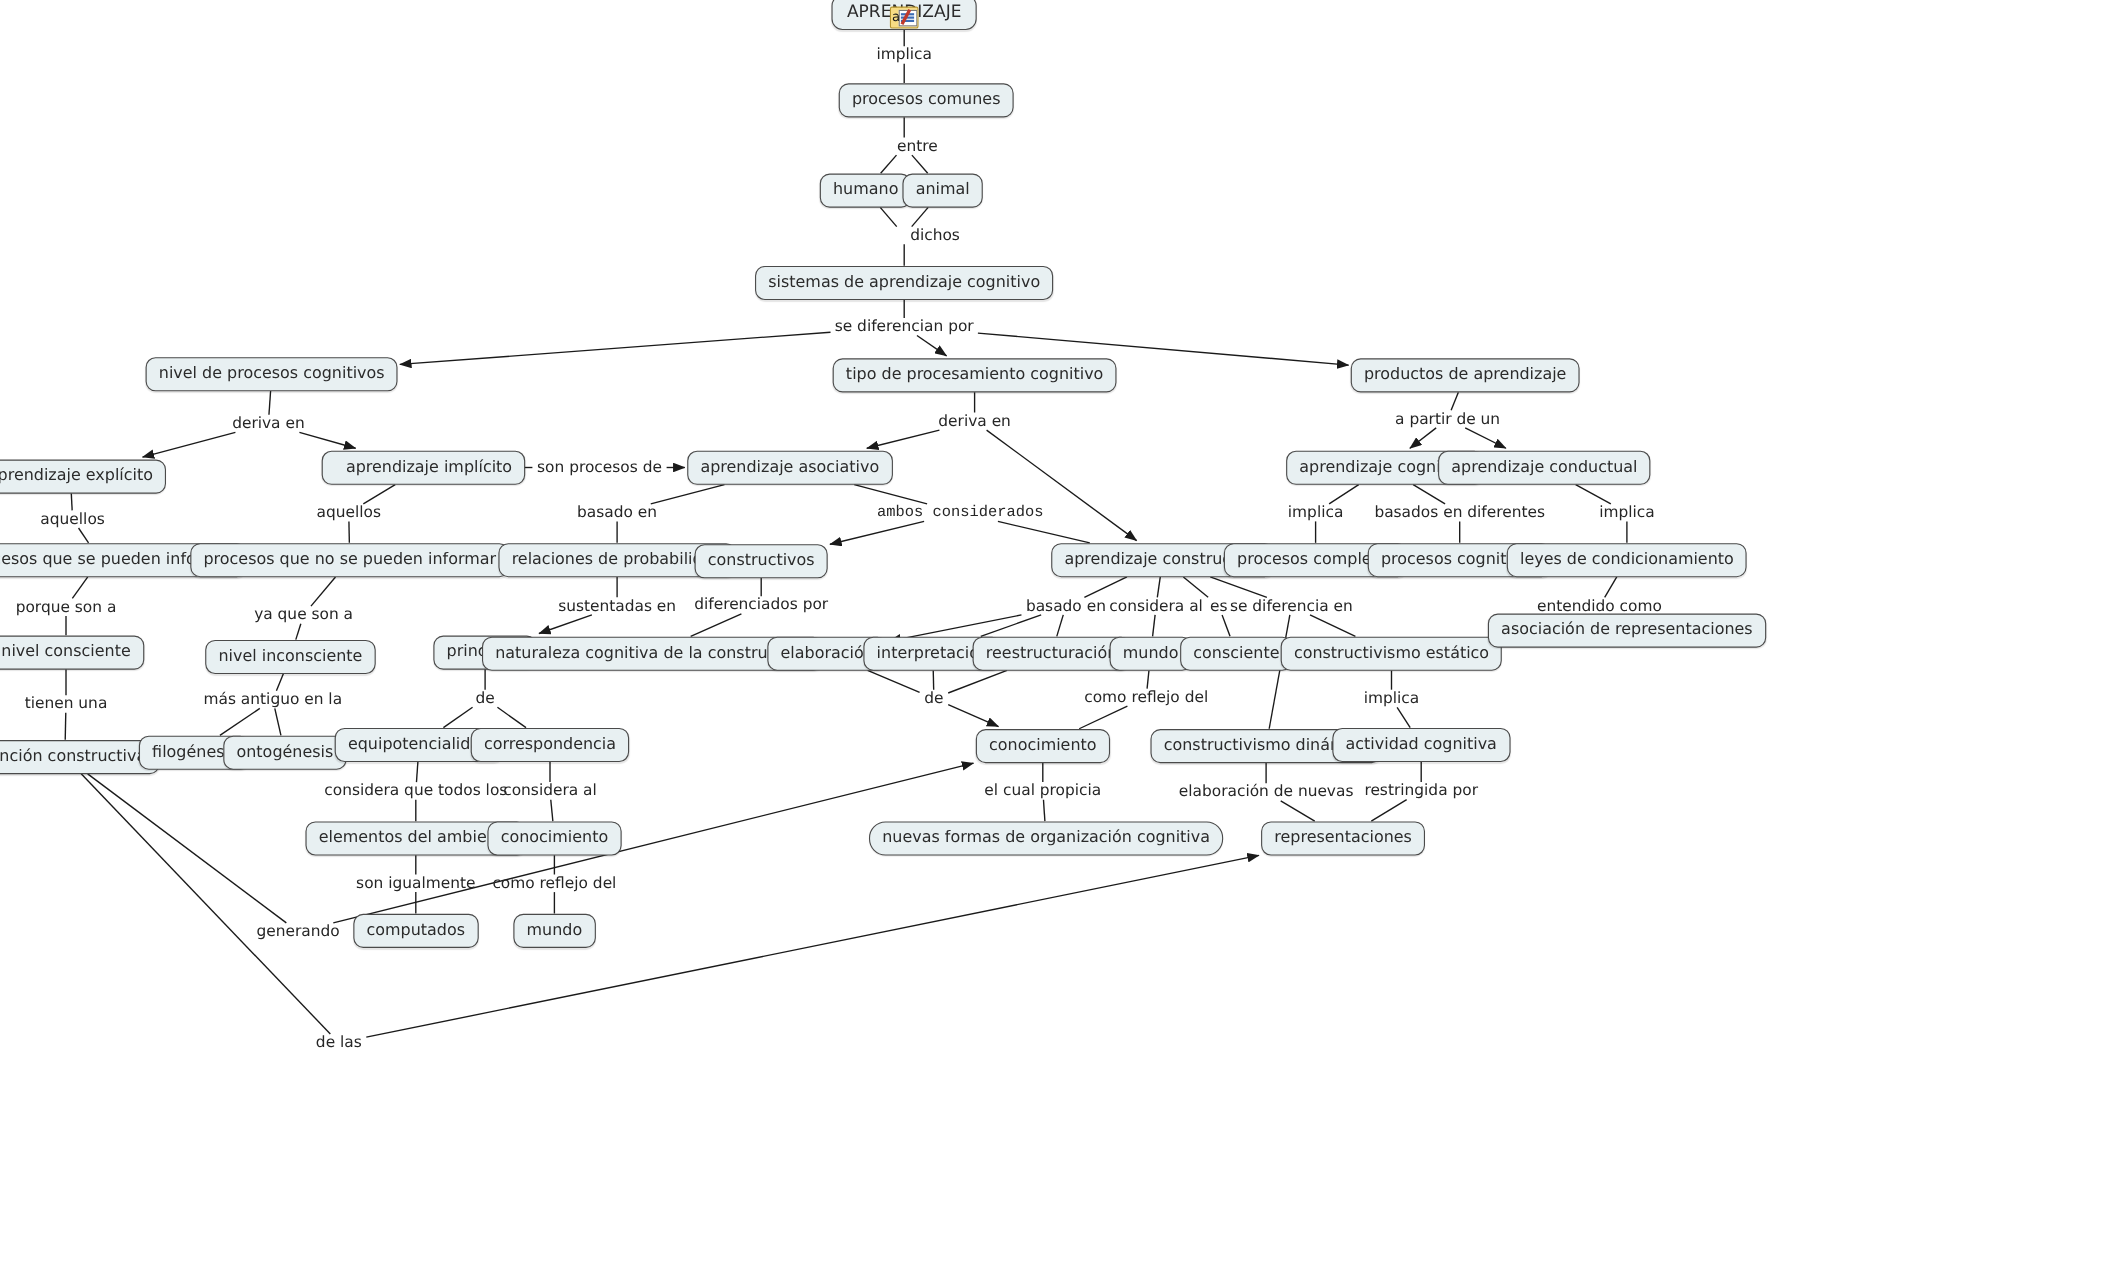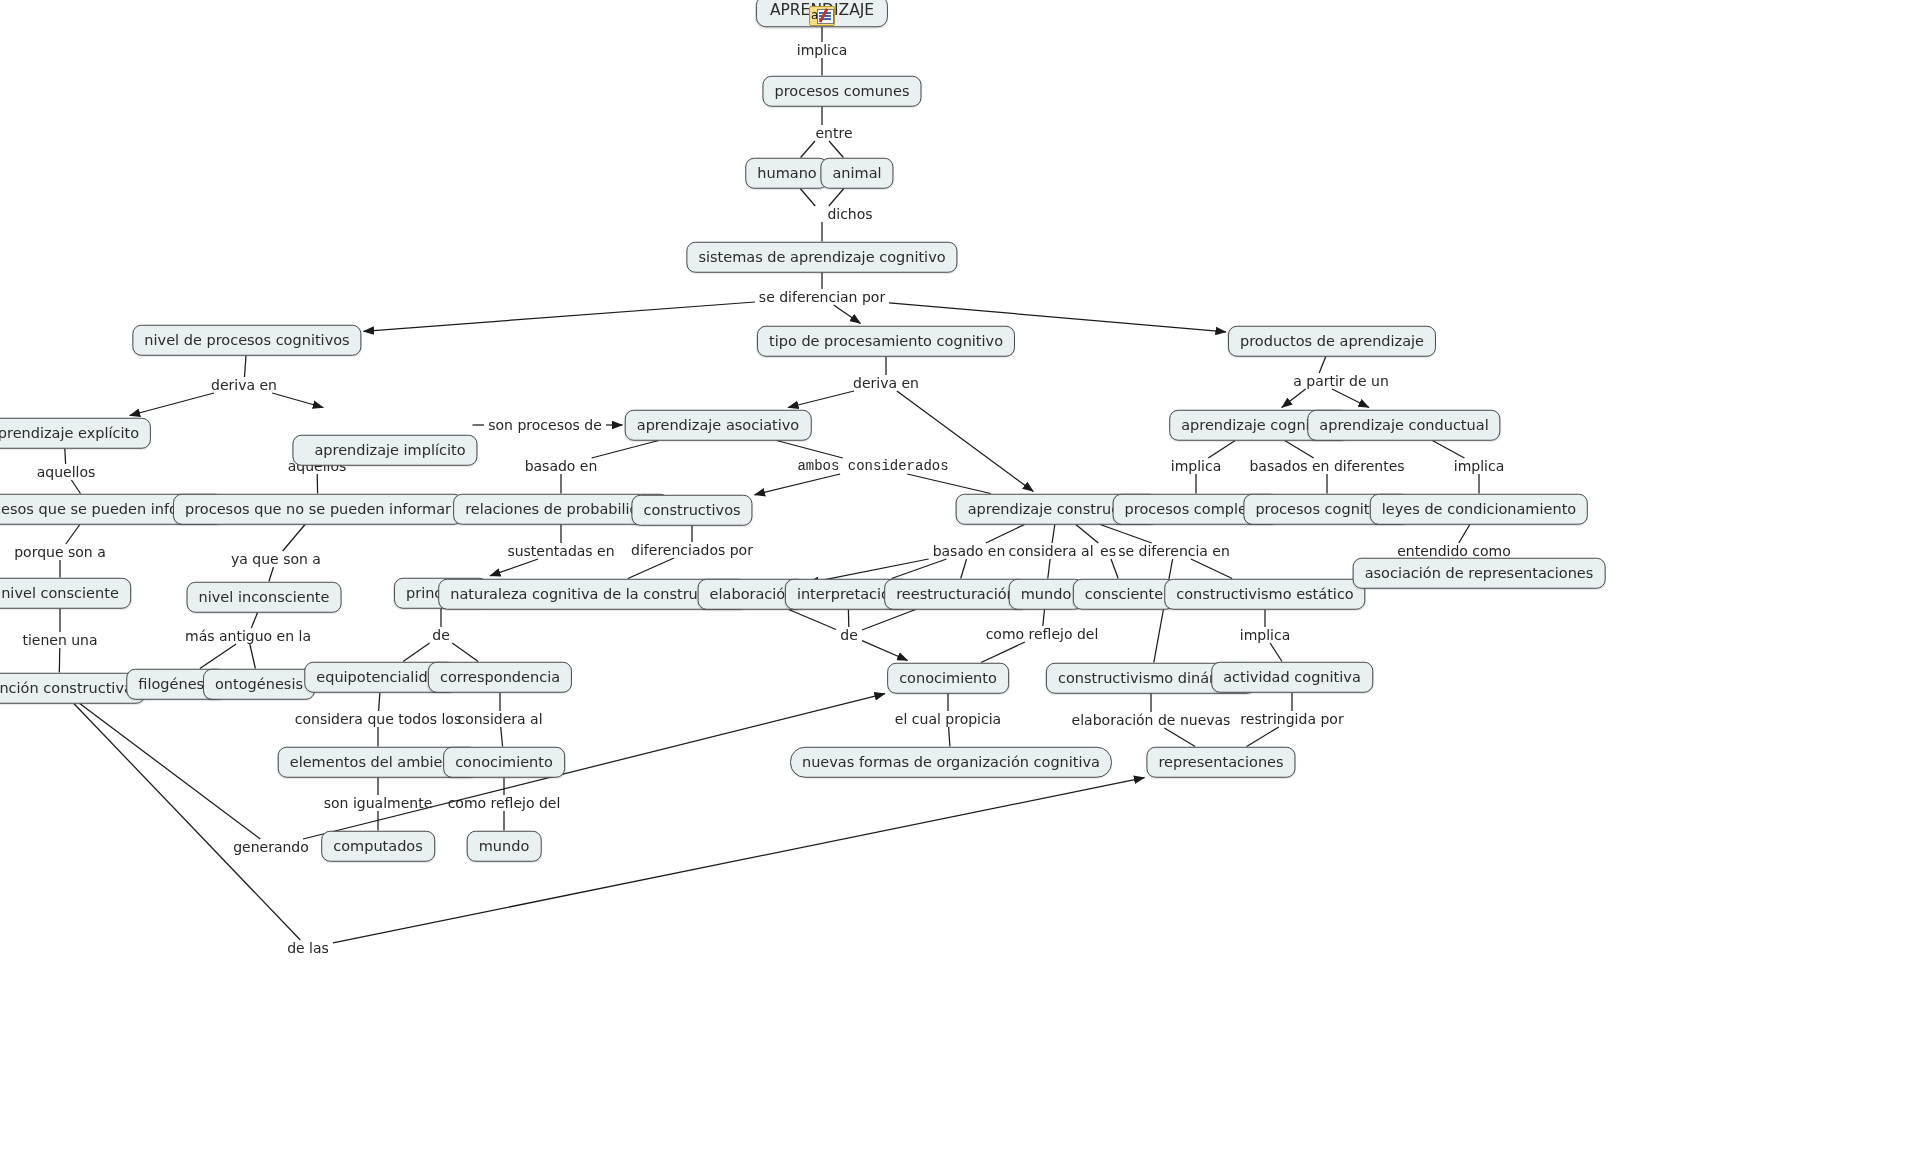--- a/index.html
+++ b/index.html
@@ -208,21 +208,21 @@
         <line x1="333.0" y1="942.9" x2="1144.5" y2="777.6" marker-end="url(#arrowhead)"></line>
       </g>
   </svg>
   <div id="labels-layer">
       <div class="linklabel" style="left: 822px; top: 50px;">implica</div>
       <div class="linklabel" style="left: 822px; top: 133px; margin-left: 12px;">entre</div>
       <div class="linklabel" style="left: 822px; top: 214px; margin-left: 28px;">dichos</div>
       <div class="linklabel" style="left: 822px; top: 297px;">se diferencian por</div>
       <div class="linklabel" style="left: 244px; top: 385px;">deriva en</div>
       <div class="linklabel" style="left: 886px; top: 383px;">deriva en</div>
-      <div class="linklabel" style="left: 1316px; top: 381px; margin-left: 25px;">a partir de un</div>
+      <div class="linklabel" style="left: 1316px; top: 381px;">a partir de un</div>
       <div class="linklabel" style="left: 545px; top: 425px;">son procesos de</div>
       <div class="linklabel" style="left: 66px; top: 472px;">aquellos</div>
       <div class="linklabel" style="left: 317px; top: 466px;">aquellos</div>
       <div class="linklabel" style="left: 561px; top: 466px;">basado en</div>
       <div class="linklabel" style="left: 873px; top: 466px; font-family: Liberation Mono, monospace;">ambos considerados</div>
       <div class="linklabel" style="left: 1196px; top: 466px;">implica</div>
       <div class="linklabel" style="left: 1327px; top: 466px;">basados en diferentes</div>
       <div class="linklabel" style="left: 1479px; top: 466px;">implica</div>
       <div class="linklabel" style="left: 60px; top: 552px;">porque son a</div>
       <div class="linklabel" style="left: 276px; top: 559px;">ya que son a</div>
@@ -252,21 +252,21 @@
   <div id="nodes-layer">
       <div class="node root" style="left: 822px; top: 11px;">APRENDIZAJE</div>
       <div class="node" style="left: 822px; top: 91px; margin-left: 20px;">procesos comunes</div>
       <div class="node" style="left: 787px; top: 173px;">humano</div>
       <div class="node" style="left: 857px; top: 173px;">animal</div>
       <div class="node" style="left: 822px; top: 257px;">sistemas de aprendizaje cognitivo</div>
       <div class="node" style="left: 247px; top: 340px;">nivel de procesos cognitivos</div>
       <div class="node" style="left: 886px; top: 341px;">tipo de procesamiento cognitivo</div>
       <div class="node" style="left: 1332px; top: 341px;">productos de aprendizaje</div>
       <div class="node" style="left: 64px; top: 433px;">aprendizaje explícito</div>
-      <div class="node" style="left: 385px; top: 450px; padding-left: 21px;">aprendizaje implícito</div>
+      <div class="node" style="left: 385px; top: 425px; padding-left: 21px;">aprendizaje implícito</div>
       <div class="node" style="left: 718px; top: 425px;">aprendizaje asociativo</div>
       <div class="node" style="left: 1259px; top: 425px;">aprendizaje cognitivo</div>
       <div class="node" style="left: 1404px; top: 425px;">aprendizaje conductual</div>
       <div class="node" style="left: 91px; top: 509px;">procesos que se pueden informar</div>
       <div class="node" style="left: 318px; top: 509px;">procesos que no se pueden informar</div>
       <div class="node" style="left: 561px; top: 509px;">relaciones de probabilidad</div>
       <div class="node" style="left: 692px; top: 510px;">constructivos</div>
       <div class="node" style="left: 1057px; top: 509px;">aprendizaje constructivo</div>
       <div class="node" style="left: 1196px; top: 509px;">procesos complejos</div>
       <div class="node" style="left: 1327px; top: 509px;">procesos cognitivos</div>

